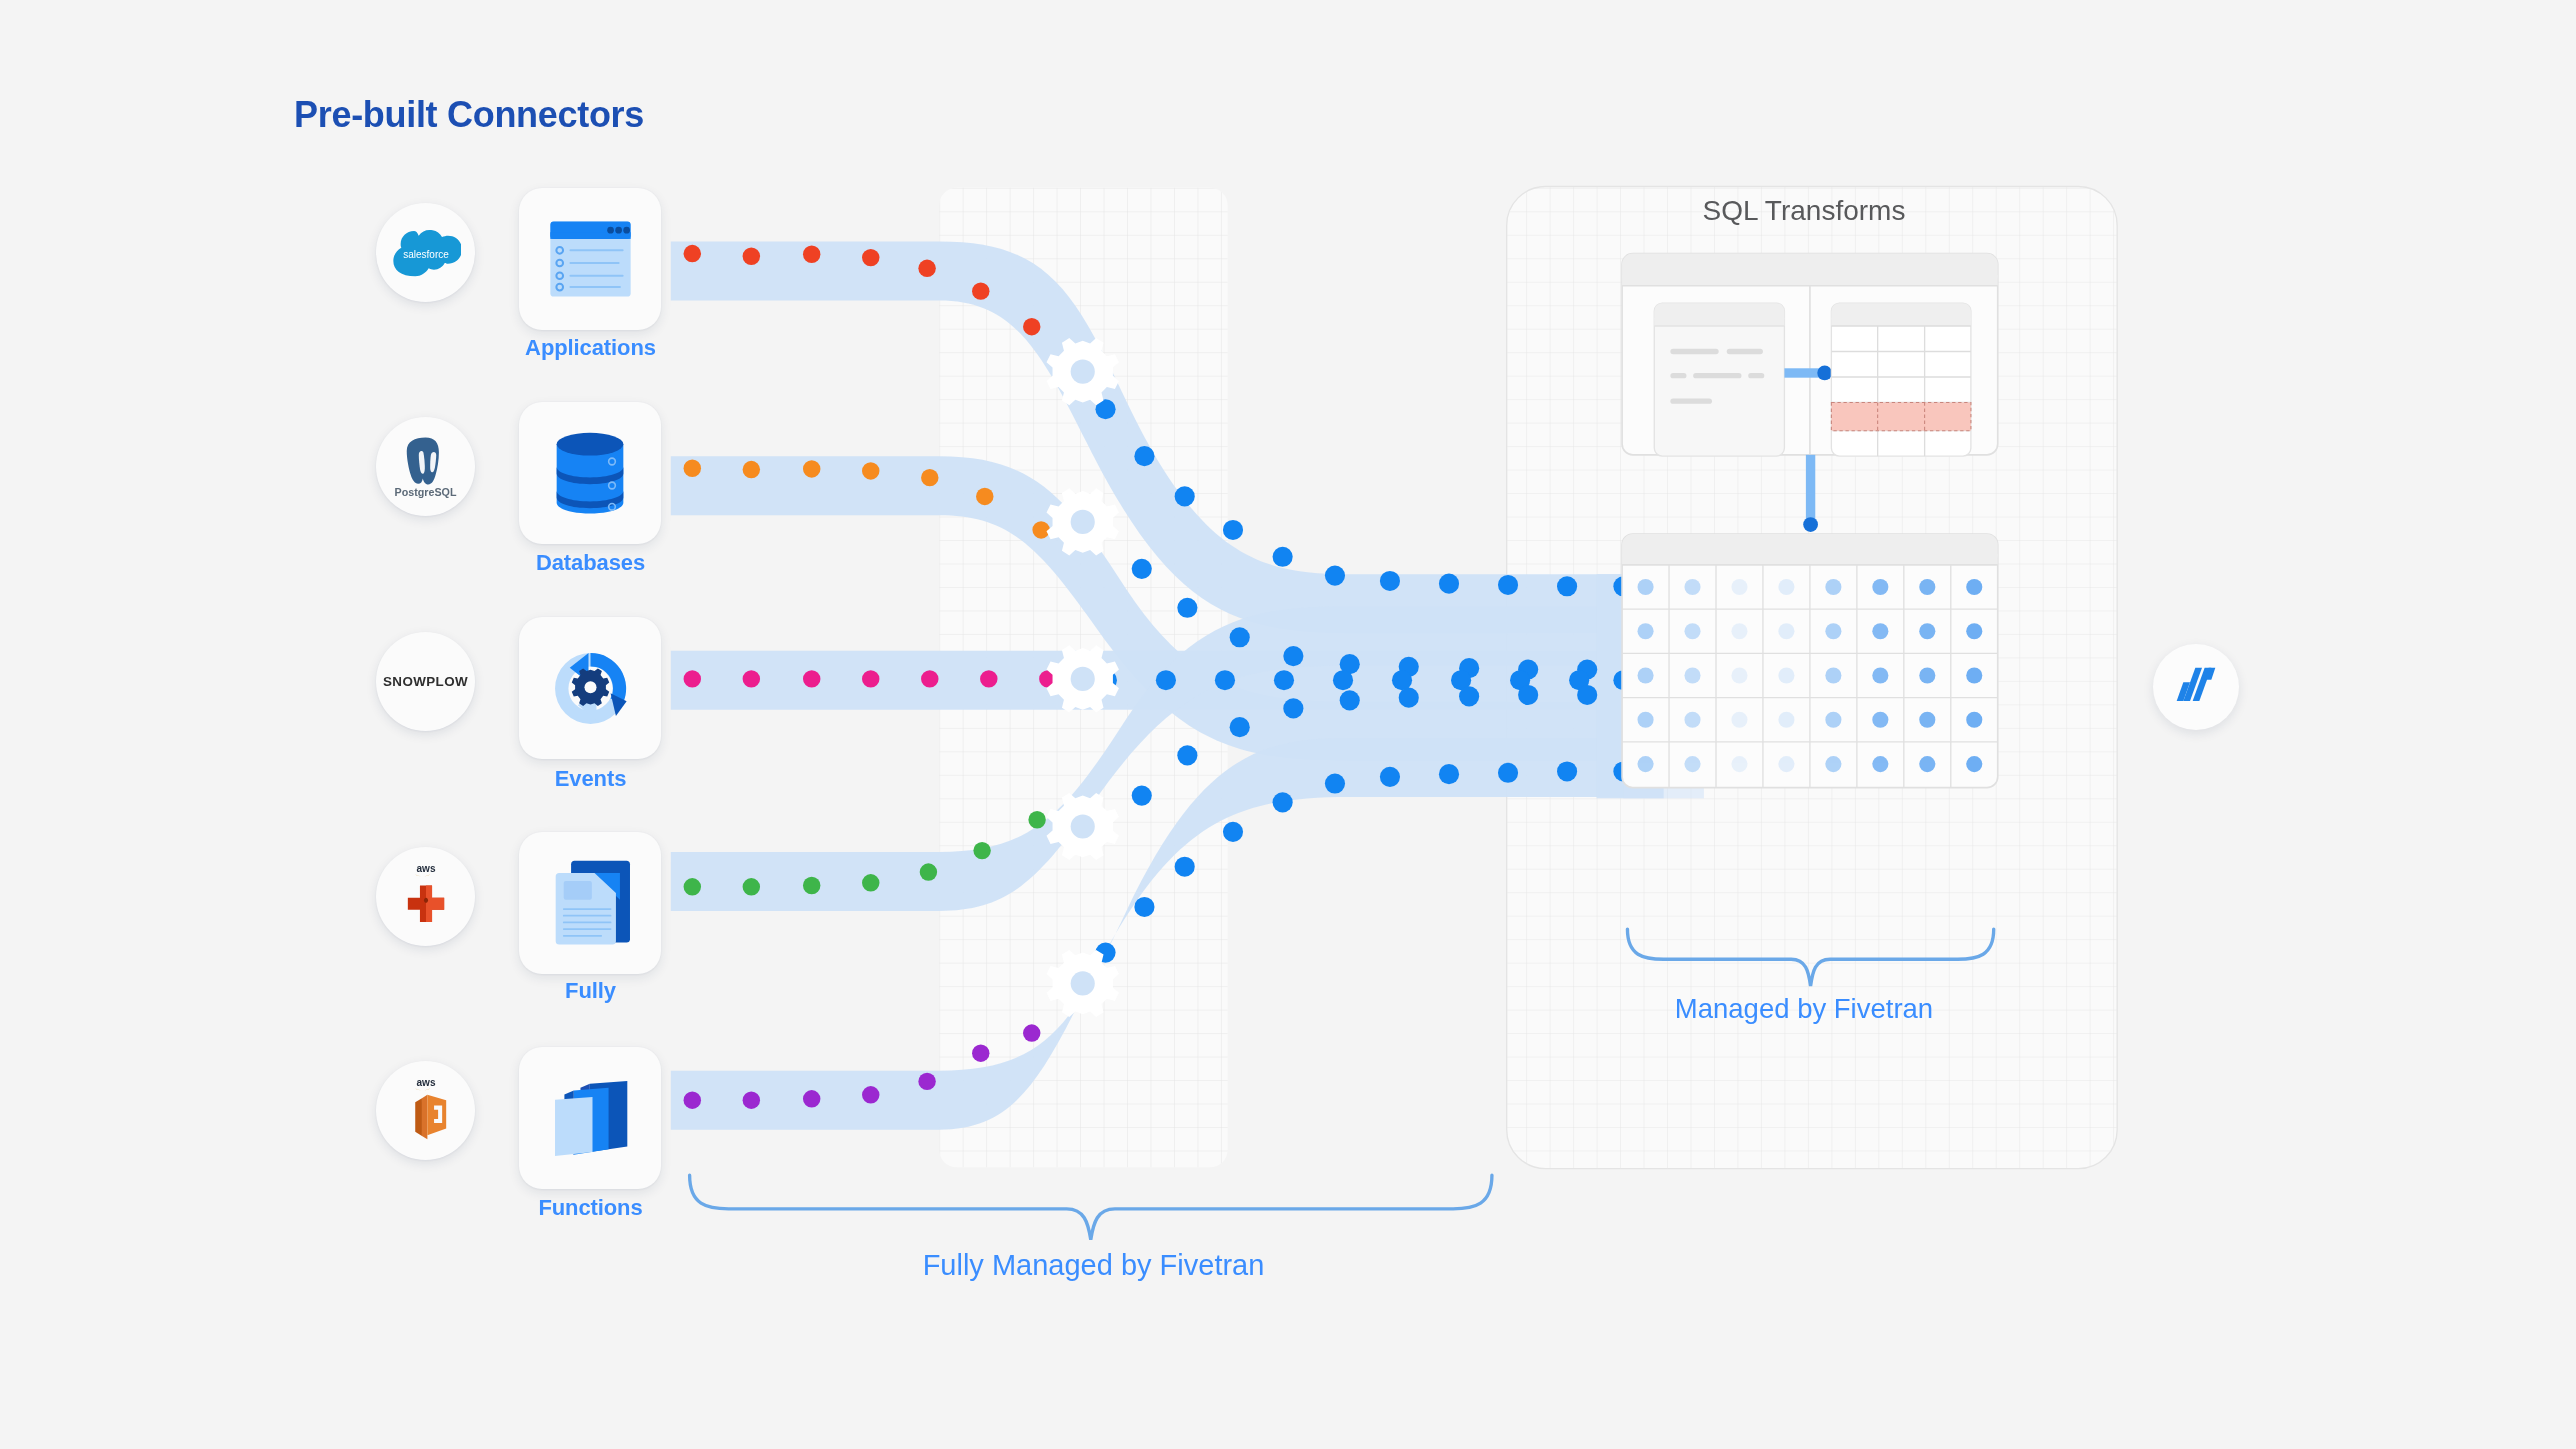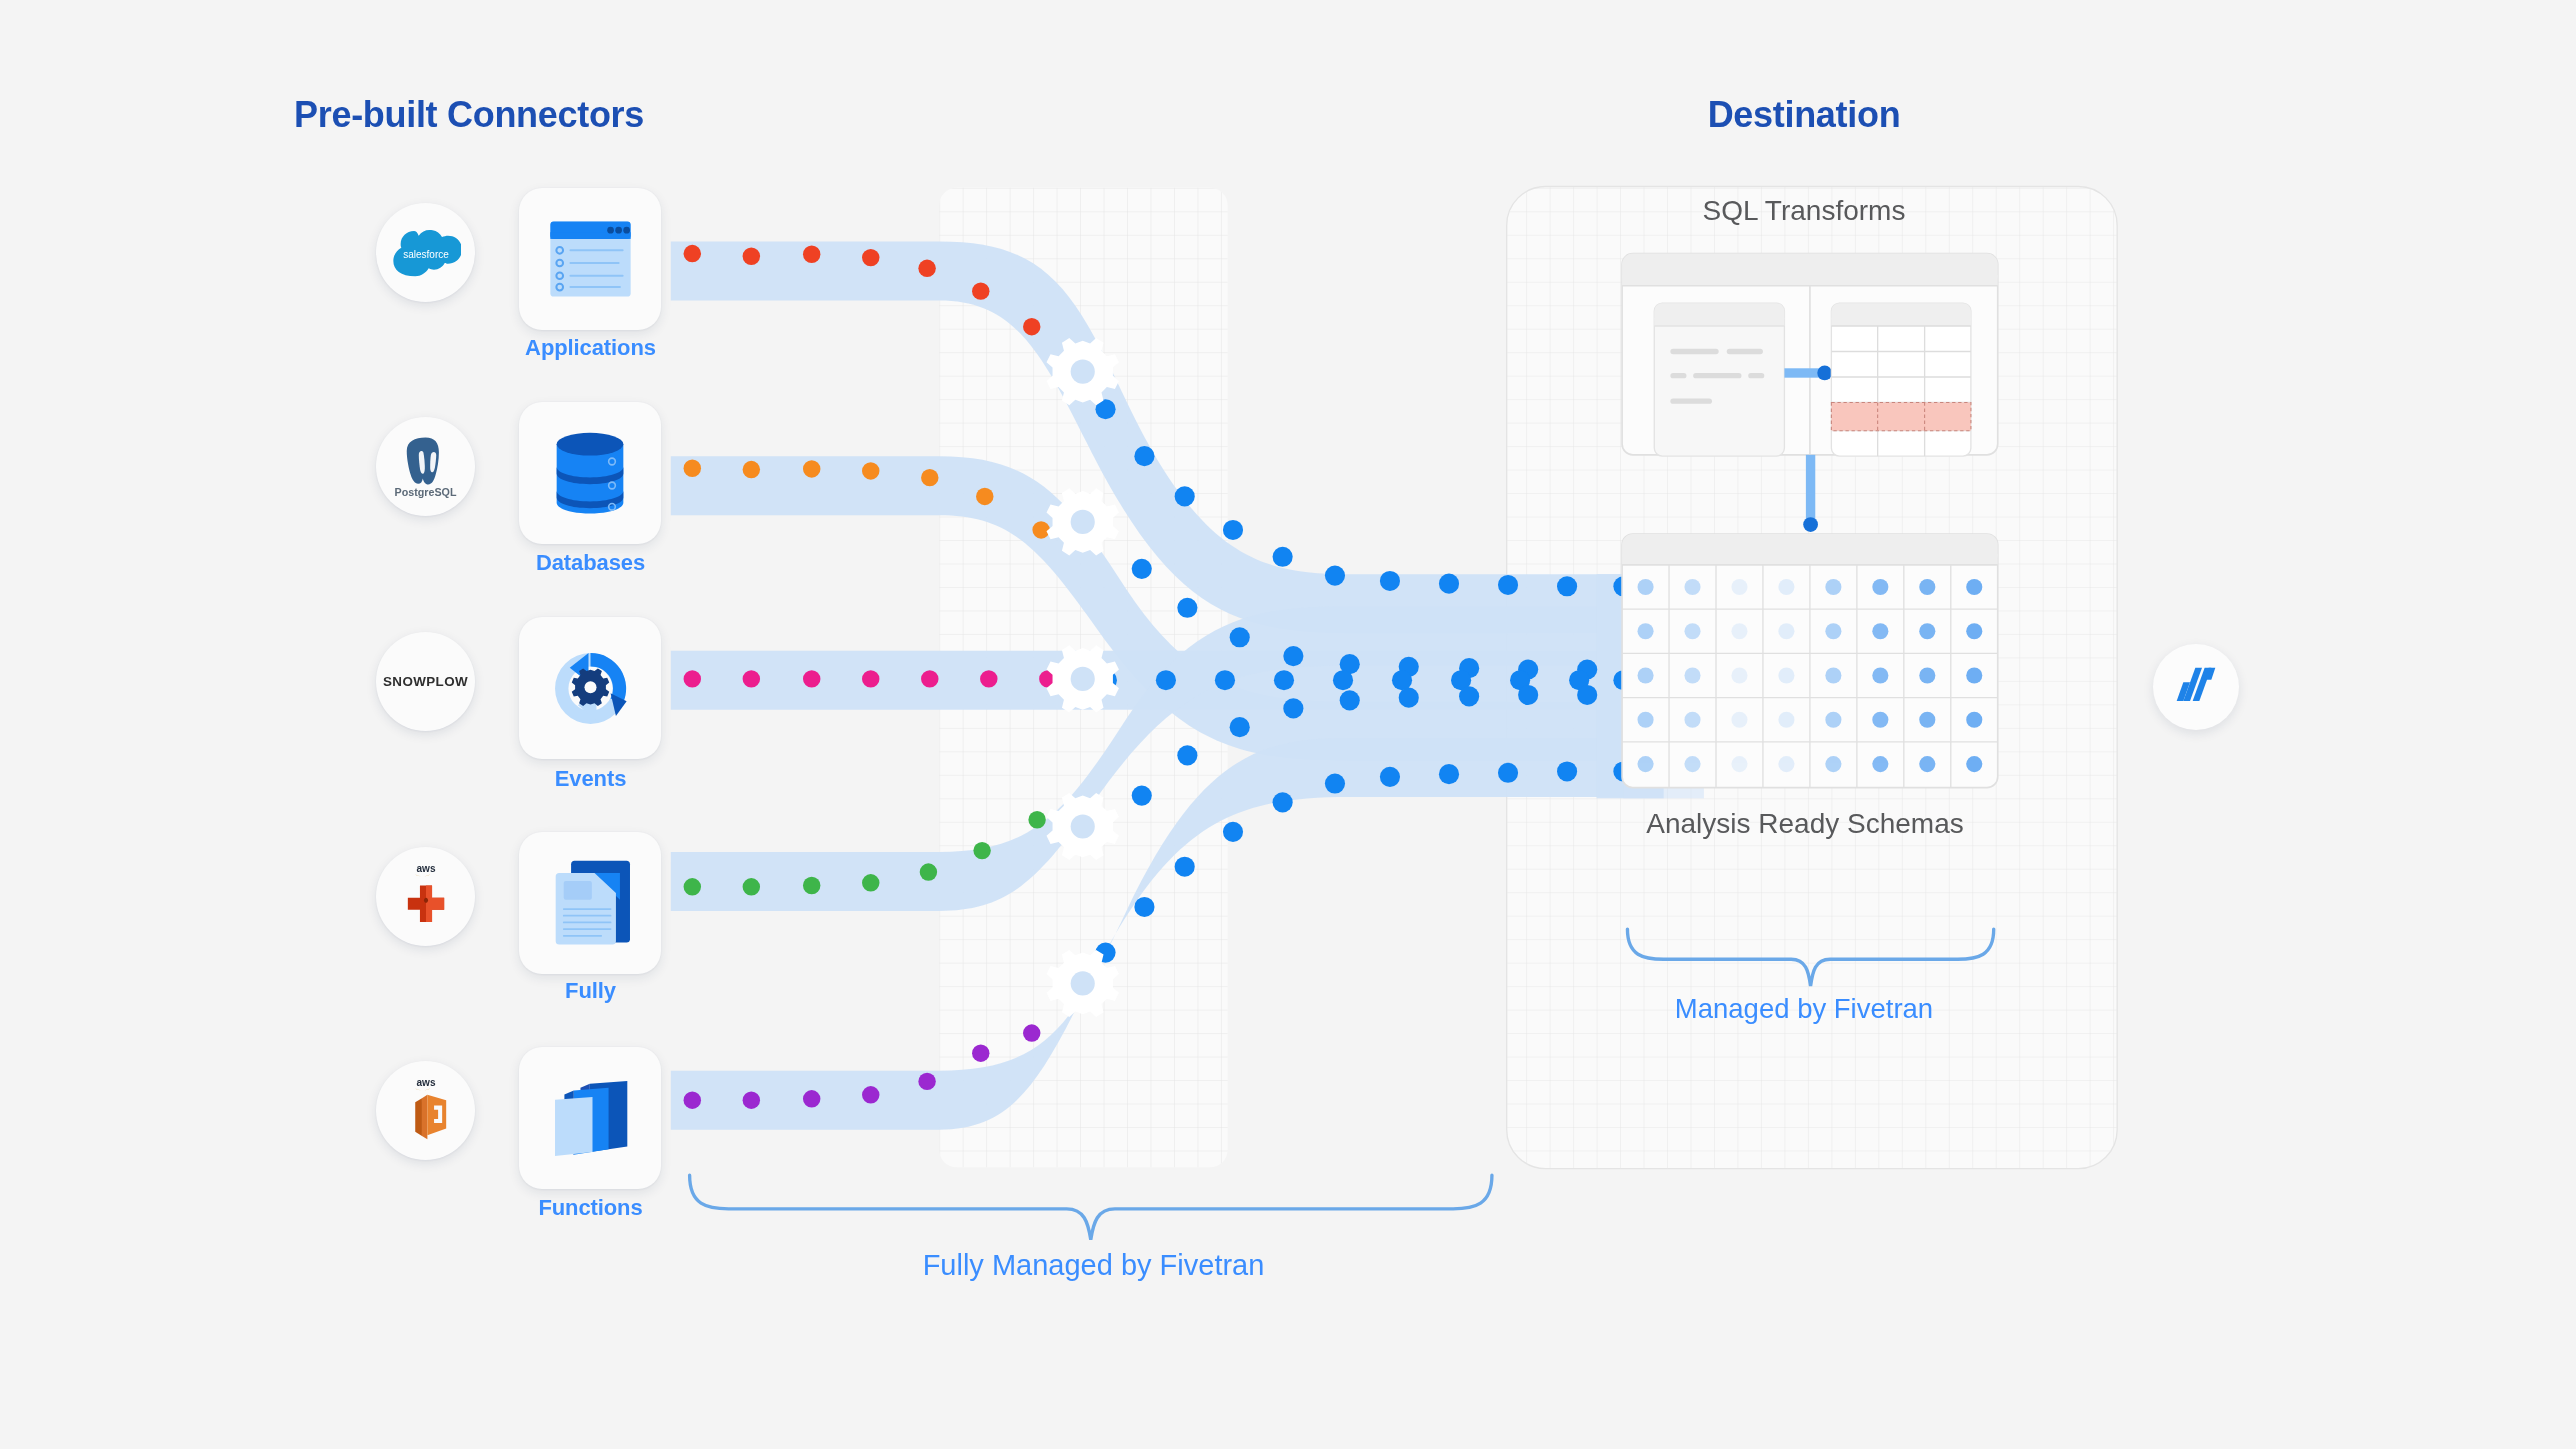--- a/index.html
+++ b/index.html
@@ -433,21 +433,20 @@
     </g>
 
     <g fill="none" stroke="#6aa8e8" stroke-width="5" stroke-linecap="round">
       <path d="M1028,1752 C1028,1796 1054,1802 1086,1802 L1590,1802 C1616,1802 1622,1822 1626,1848
                C1630,1822 1636,1802 1662,1802 L2166,1802 C2198,1802 2224,1796 2224,1752"></path>
     </g>
 
   </svg>
 
   <div class="col-header" id="hdr-connectors">Pre-built Connectors</div>
-  <div class="col-header" id="hdr-destination">Destination</div>
 
   <div class="logo-circle" style="top:203px">
     <svg width="70" height="48" viewBox="0 0 104 72">
       <path fill="#1798d6" d="M41,10c5-7,13-10,21-8c6,1,11,5,14,10c3-1,6-2,9-2c12,0,21,9,21,21c0,12-9,21-21,21
         c-2,0-3,0-5-1c-3,6-9,10-16,10c-3,0-6-1-8-2c-4,7-12,12-20,12C14,71,3,61,3,48c0-9,5-16,12-20c-1-2-1-4-1-6
         C14,12,23,3,34,3C37,3,39,5,41,10z"></path>
       <text x="52" y="44" text-anchor="middle" fill="#ffffff" font-size="15" font-family="Liberation Sans, sans-serif">salesforce</text>
     </svg>
   </div>
 
@@ -562,21 +561,20 @@
       <path fill="#0c55b8" d="M64,8l56,-4v98l-56,8z"></path>
       <path fill="#1c4fb3" d="M64,8v102l-14,-12V14z"></path>
       <path fill="#1683f4" d="M40,18l52,-4v92l-52,8z"></path>
       <path fill="#0c55b8" d="M40,18v96l-14,-12V24z"></path>
       <path fill="#bcdcfb" d="M12,32l56,-4v82l-56,6z"></path>
     </svg>
   </div>
   <div class="cat-label" style="top:1195px">Functions</div>
 
   <div class="dest-label" id="lbl-sql">SQL Transforms</div>
-  <div class="dest-label" id="lbl-ars">Analysis Ready Schemas</div>
   <div class="bracket-label" id="lbl-managed">Managed  by Fivetran</div>
   <div class="bracket-label" id="lbl-fully">Fully Managed by Fivetran</div>
 
   <div id="fivetran-badge">
     <svg width="44" height="50" viewBox="0 0 66 74">
       <g fill="#1f83e8">
         <path d="M14,30l10,0l-10,28l-10,0z"></path>
         <path d="M26,8l10,0l-18,50l-10,0z" transform="translate(6,0)"></path>
         <path d="M40,8l10,0l-18,50l-10,0z" transform="translate(6,0)"></path>
         <path d="M52,8l10,0l-6,18l-10,0z"></path>

